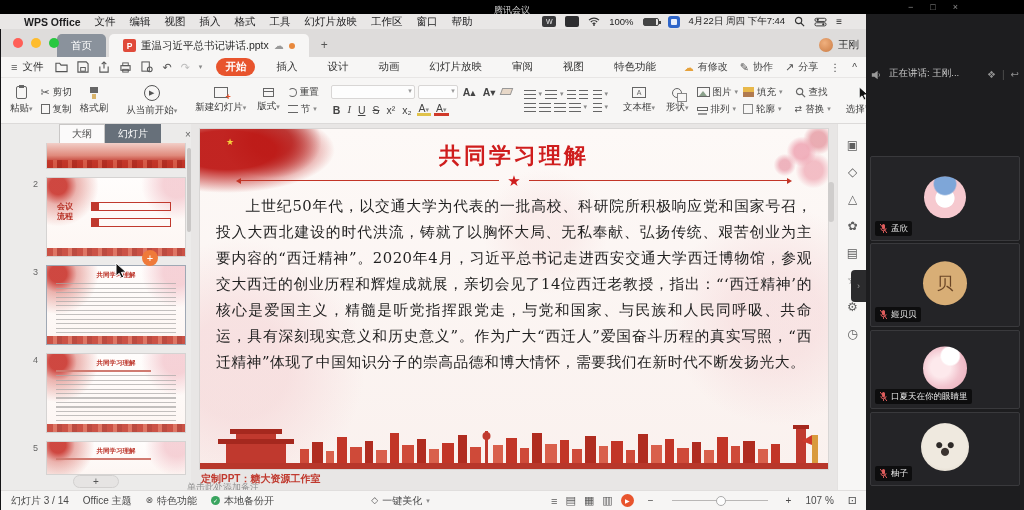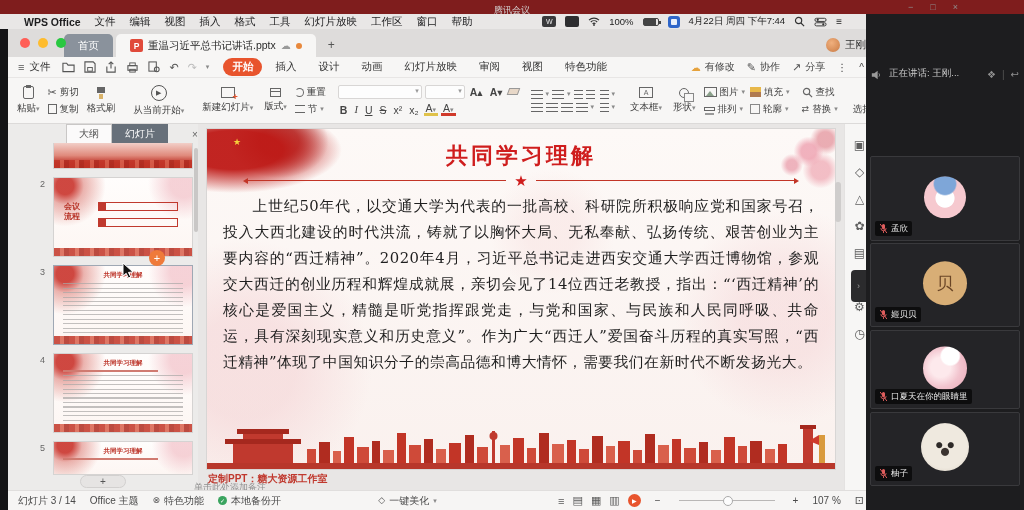--- a/index.html
+++ b/index.html
@@ -1,62 +1,62 @@
 <!DOCTYPE html>
 <html><head>
 <meta charset="utf-8">
 <style>
 *{box-sizing:border-box;margin:0;padding:0}
 body{width:1024px;height:510px;position:relative;overflow:hidden;background:#141416;
   font-family:"Liberation Sans","DejaVu Sans",sans-serif;-webkit-font-smoothing:antialiased}
 svg.ic{display:inline-block;vertical-align:middle}
 
 
-#titlebar{position:absolute;left:0;top:0;width:1024px;height:20px;background:#7f1d1d;
+#titlebar{position:absolute;left:0;top:0;width:1024px;height:20px;background:#000000;
   display:flex;align-items:center;justify-content:center;color:#d6d6d6;font-size:9px}
 #titlebar .controls{position:absolute;right:66px;top:0;height:14px;display:flex;gap:17px;
   align-items:center;color:#8f8f8f;font-size:9px}
 
 
 #menubar{position:absolute;left:0;top:14px;width:1024px;height:15px;background:#e9e7e6;
   display:flex;align-items:center;padding:0 10px;font-size:10.5px;color:#1d1d1f}
 #menubar .mleft{display:flex;gap:14px;align-items:center}
 #menubar .appname{font-weight:bold}
 #menubar .mright{margin-left:auto;margin-right:172px;display:flex;gap:9px;align-items:center;font-size:9.5px;color:#222}
 .badge{width:14px;height:11px;background:#3a3a3c;border-radius:2px;color:#eee;font-size:7px;
   display:flex;align-items:center;justify-content:center}
 .badge.b2{background:#2e2e30}
 .bluebadge{width:12px;height:12px;background:#2f66c9;border-radius:3px;position:relative}
 .bluebadge::after{content:"";position:absolute;left:3px;top:3px;width:6px;height:6px;background:#fff;border-radius:1px;opacity:.9}
 .batt{width:16px;height:8px;border:1px solid #444;border-radius:2px;position:relative;background:linear-gradient(90deg,#444 0 86%,transparent 86%)}
 .batt::after{content:"";position:absolute;right:-3px;top:2px;width:2px;height:3px;background:#444}
 
 
-#wps{position:absolute;left:8px;top:29px;width:866px;height:481px;background:#22c55e}
+#wps{position:absolute;left:1px;top:29px;width:866px;height:481px;background:#22c55e}
 
 .tabbar{height:28px;background:#dedcdb;display:flex;align-items:flex-end;padding:0 8px;position:relative}
 .lights{position:absolute;left:12px;top:9px;display:flex;gap:8px}
 .lights span{width:10px;height:10px;border-radius:50%}
 .lt-r{background:#ff5f57}.lt-y{background:#febc2e}.lt-g{background:#28c840}
 .tab{height:23px;display:flex;align-items:center;gap:5px;padding:0 14px;font-size:10.5px;
   border-radius:5px 5px 0 0}
 .tab.home{background:#8a929c;color:#fff;margin-left:48px}
 .tab.doc{background:#f7f6f5;color:#2b2b2b;margin-left:3px}
 .picon{width:13px;height:13px;background:#e04a3a;border-radius:2px;color:#fff;font-size:8.5px;
   font-weight:bold;display:flex;align-items:center;justify-content:center}
 .cloudg{color:#9a9a9a;font-size:10px}
 .dotg{width:6px;height:6px;border-radius:50%;background:#e8883c}
 .newtab{margin-left:12px;margin-bottom:5px;color:#555;font-size:12px}
 .userbox{margin-left:auto;margin-bottom:5px;display:flex;align-items:center;gap:5px;font-size:10.5px;color:#333}
 .avatarmini{width:14px;height:14px;border-radius:50%;background:radial-gradient(circle at 40% 35%,#f0b07e,#c97a43)}
 
 .menurow{height:21px;background:#f7f6f5;display:flex;align-items:center;padding:0 10px;
   font-size:10.5px;color:#333;border-bottom:1px solid #e8e6e5}
 .menurow .qa{display:flex;gap:9px;align-items:center;margin-left:12px;color:#555}
-.rtabs{display:flex;gap:4px;align-items:center;margin-left:14px}
+.rtabs{display:flex;gap:12px;align-items:center;margin-left:14px}
 .rtab{padding:2px 9px;font-size:10.5px;color:#333}
 .rtab.active{background:#e8542d;color:#fff;border-radius:10px;font-weight:bold}
 .racts{margin-left:auto;display:flex;gap:12px;align-items:center;font-size:10px;color:#444}
 .racts .yic{color:#e6a23c}
 
 .ribbon{height:46px;background:#f7f6f5;border-bottom:1px solid #dcdad9;display:flex;
   align-items:center;padding:2px 6px;gap:5px;font-size:9.5px;color:#3c3c3c;white-space:nowrap}
 .rsep{width:1px;align-self:stretch;background:#e4e2e1;margin:5px 1px}
 .rbig{display:flex;flex-direction:column;align-items:center;justify-content:center;gap:3px;padding:0 3px;text-align:center}
 .rcol{display:flex;flex-direction:column;justify-content:center;gap:4px}

